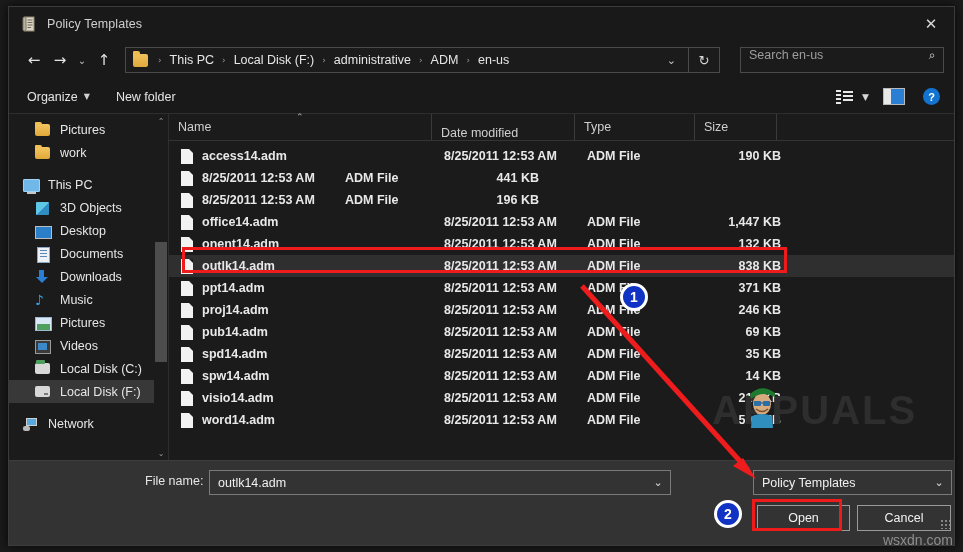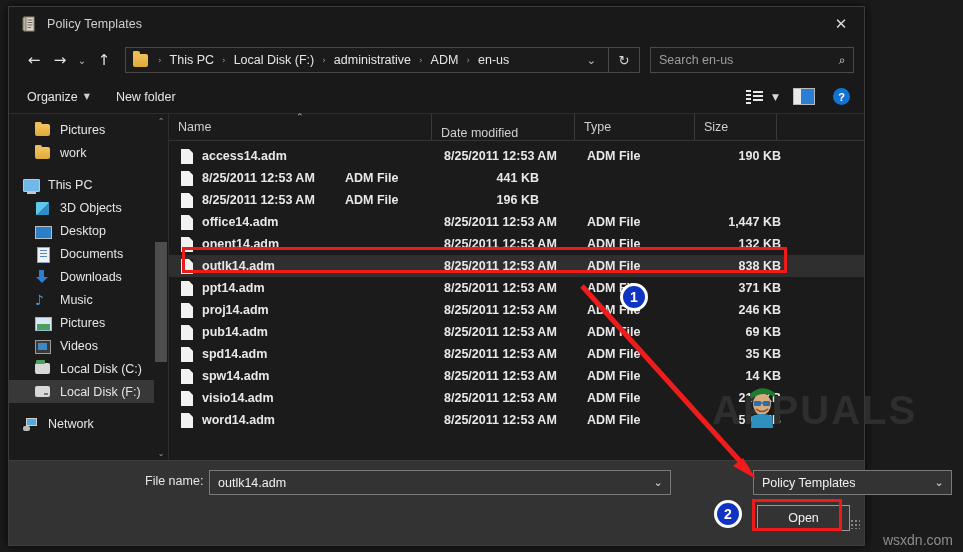--- a/index.html
+++ b/index.html
@@ -11,21 +11,21 @@
     position: relative;
     width: 963px; height: 552px;
     background: #1b1b1b;
     overflow: hidden;
     -webkit-font-smoothing: antialiased;
   }
   
   .window {
     position: absolute;
     left: 8px; top: 6px;
-    width: 857px; height: 540px;
+    width: 947px; height: 540px;
     background: #2b2b2b;
     border: 1px solid #3c3c3c;
     box-sizing: border-box;
     display: flex; flex-direction: column;
     box-shadow: 0 0 10px rgba(0,0,0,0.8);
   }
   
   .titlebar {
     height: 33px;
     background: #191919;
@@ -113,24 +113,24 @@
   }
   .crumb-div { width:1px;height:24px;background:#4a4a4a; flex:0 0 auto;}
   .refresh {
     width: 30px; text-align: center;
     color: #d6d6d6; font-size: 13px;
     font-family: "DejaVu Sans", sans-serif;
     flex: 0 0 auto;
   }
   .searchbox {
     width: 204px; height: 26px;
-    margin-left: 10px;
+    margin-left: 20px;
     border: 1px solid #4a4a4a;
     background: #1b1b1b;
-    display: flex; align-items: center;
+    display: flex; 
     box-sizing: border-box;
     flex: 0 0 auto;
   }
   .searchbox .ph {
     flex:1 1 auto;
     color: #9d9d9d; font-size: 12.5px; padding-left: 8px;
   }
   .searchbox .mag {
     width: 22px; text-align:center;
     color: #cfcfcf; font-size: 12px;
@@ -672,20 +672,21 @@
       <span class="fn-label">File name:</span>
       <div class="fn-input">
         <span class="val">outlk14.adm</span>
         <span class="cv">⌄</span>
       </div>
       <div class="filter-sel">
         <span class="val">Policy Templates</span>
         <span class="cv">⌄</span>
       </div>
       <div class="btn btn-open">Open</div>
+      <div class="btn btn-cancel">Cancel</div>
       <span class="grip"></span>
     </div>
   </div>
 
   <span class="wm">APPUALS</span>
   <span class="wm-face">
     <svg width="36" height="46" viewBox="0 0 36 46">
       <ellipse cx="18" cy="22" rx="9" ry="11" fill="#d7ab7e"></ellipse>
       <path d="M6 12 Q18 1 31 11 L31 15 Q18 8 7 17 Z" fill="#1d7a2e"></path>
       <rect x="10" y="19" width="7" height="5" rx="1" fill="#2a6fa8"></rect>

